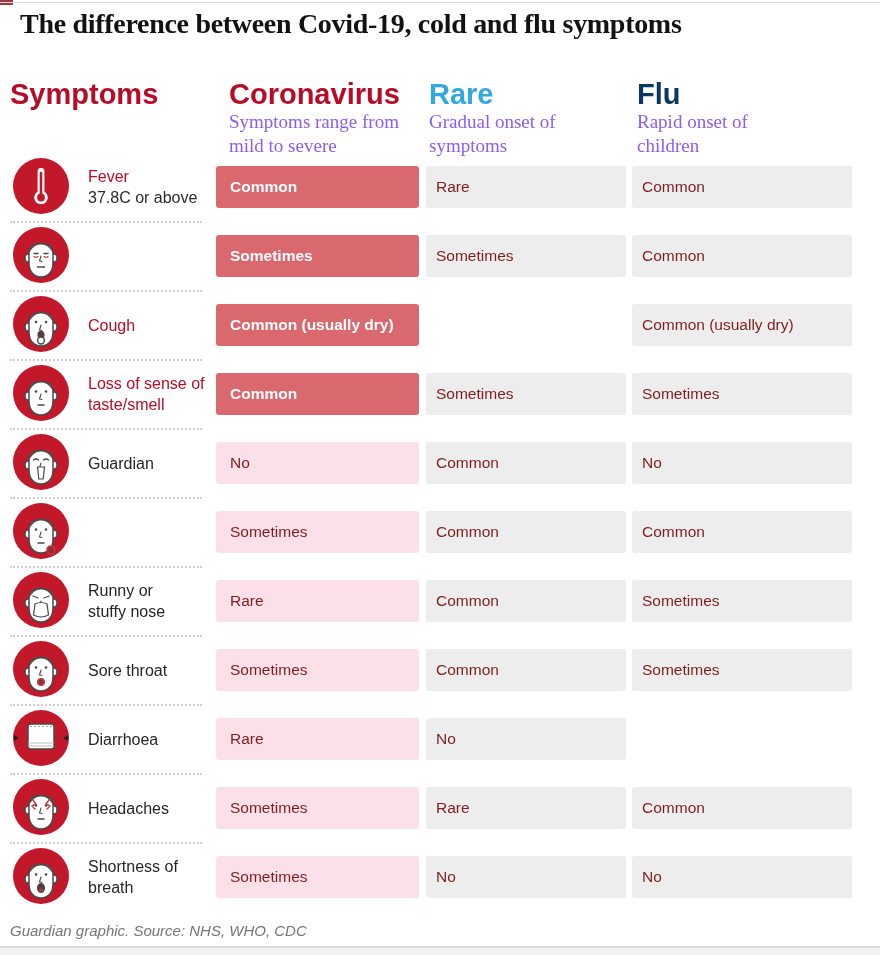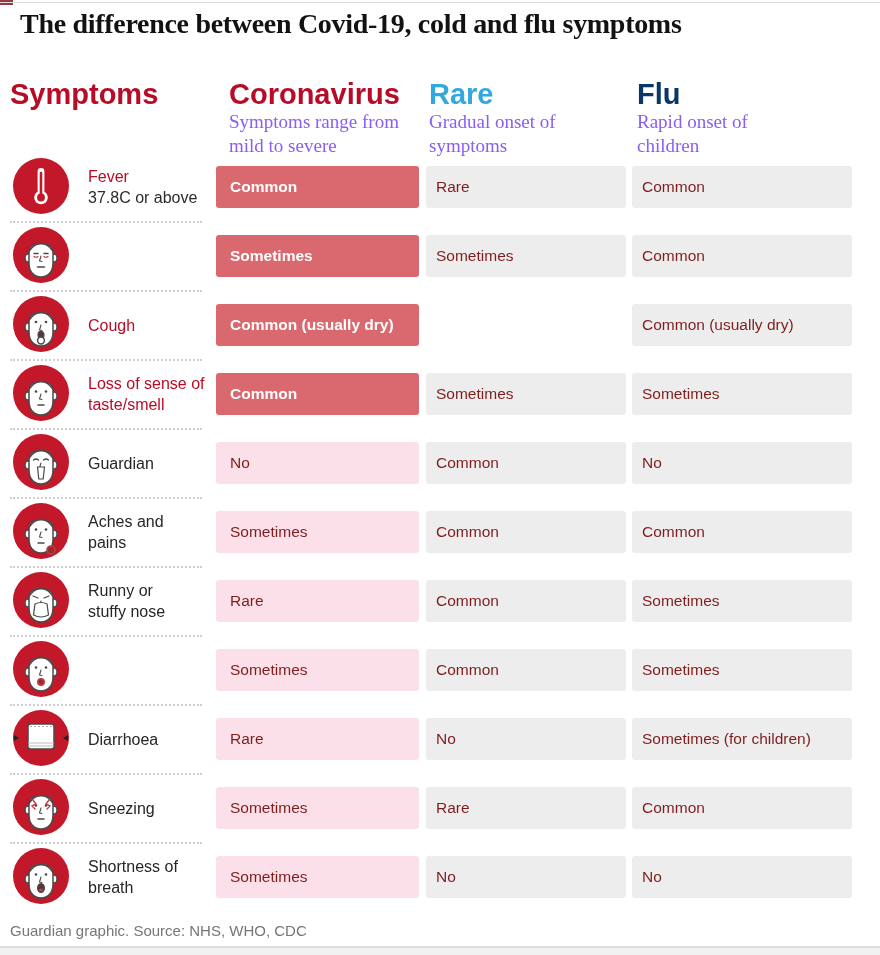--- a/index.html
+++ b/index.html
@@ -30,21 +30,21 @@
   .det{color:#2b2b2b;}
   .cell{position:absolute;top:0;height:42px;display:flex;align-items:center;box-sizing:border-box;
         font-size:15.5px;color:#7f1d1d;border-radius:3px;padding:0 8px 0 10px;}
   .c-covid{left:216px;width:203px;padding-left:14px;}
   .c-cold{left:426px;width:200px;}
   .c-flu{left:632px;width:220px;}
   .cell.gray{background:var(--cell-gray,#ededed);}
   .cell.pink{background:var(--cell-pink,#fbe0ea);}
   .cell.hot{background:var(--cell-hot,#d96a6e);color:#ffffff;font-weight:700;border-radius:3px;}
   .sep{position:absolute;left:10px;width:192px;height:0;border-top:2px dotted #cfcfcf;}
-  .footer{position:absolute;left:10px;top:922px;font-size:15px;color:#767676;}
+  .footer{position:absolute;left:10px;top:922px;font-size:15px;color:#767676;font-style:italic;}
   .bottomline{position:absolute;left:0;top:946px;width:880px;height:2px;background:#dddddd;}
   .bottomfill{position:absolute;left:0;top:948px;width:880px;height:7px;background:#f1f1f1;}
   svg .ln{stroke:#4a4a4a;fill:none;stroke-width:1.5;stroke-linecap:round;stroke-linejoin:round;}
   svg .rln{stroke:#c23b3b;fill:none;stroke-width:1.8;stroke-linecap:round;}
   svg .fwhite{fill:#ffffff;stroke:#4a4a4a;stroke-width:1.5;}
   svg .ic-bg{fill:var(--icon-red,#c31829);}
   .defs{position:absolute;width:0;height:0;overflow:hidden;}
 </style>
 </head>
 <body>
@@ -171,23 +171,20 @@
     <span class="icon">
       <svg width="58" height="66" viewBox="-29 -29 58 66">
         <circle class="ic-bg" cx="0" cy="0" r="28"></circle>
           <use href="#g-face"></use>
         <circle cx="-5" cy="-1.5" r="1.3" fill="#4a4a4a"></circle>
           <circle cx="5" cy="-1.5" r="1.3" fill="#4a4a4a"></circle>
         <path d="M -3,12 h 6" class="ln"></path>
         <circle cx="10" cy="19" r="4" fill="#8f2f35" stroke="#c23b3b" stroke-width="1.6"></circle>
       </svg>
     </span>
-    <div class="slabel">
-      <span class="sym">Aches and pains</span>
-    </div>
     <div class="cell pink c-covid">Sometimes</div>
     <div class="cell gray c-cold">Common</div>
     <div class="cell gray c-flu">Common</div>
   </div>
   <div class="sep" style="top:566px"></div>
 
   <div class="row" style="top:580px">
     <span class="icon">
       <svg width="58" height="66" viewBox="-29 -29 58 66">
         <circle class="ic-bg" cx="0" cy="0" r="28"></circle>
@@ -208,20 +205,23 @@
   <div class="row" style="top:649px">
     <span class="icon">
       <svg width="58" height="66" viewBox="-29 -29 58 66">
         <circle class="ic-bg" cx="0" cy="0" r="28"></circle>
           <use href="#g-face"></use>
         <circle cx="-5" cy="-1.5" r="1.3" fill="#4a4a4a"></circle>
           <circle cx="5" cy="-1.5" r="1.3" fill="#4a4a4a"></circle>
         <circle cx="0" cy="13" r="3.2" fill="#8f2f35" stroke="#c23b3b" stroke-width="1.6"></circle>
       </svg>
     </span>
+    <div class="slabel">
+      <span class="sym">Sore throat</span>
+    </div>
     <div class="cell pink c-covid">Sometimes</div>
     <div class="cell gray c-cold">Common</div>
     <div class="cell gray c-flu">Sometimes</div>
   </div>
   <div class="sep" style="top:704px"></div>
 
   <div class="row" style="top:718px">
     <span class="icon">
       <svg width="58" height="66" viewBox="-29 -29 58 66">
         <circle class="ic-bg" cx="0" cy="0" r="28"></circle>
@@ -230,37 +230,36 @@
         <rect x="-13" y="-14" width="26" height="25" rx="2.5" class="fwhite"></rect>
         <line x1="-11" y1="-11.5" x2="11" y2="-11.5" stroke="#aaa" stroke-width="1.2" stroke-dasharray="2 2"></line>
         <path d="M -13,5 h 26 M -13,8 h 26" stroke="#bbb" stroke-width="1"></path>
       </svg>
     </span>
     <div class="slabel">
       <span class="sym">Diarrhoea</span>
     </div>
     <div class="cell pink c-covid">Rare</div>
     <div class="cell gray c-cold">No</div>
-    <div class="cell gray c-flu">Sometimes (for children)</div>
   </div>
   <div class="sep" style="top:773px"></div>
 
   <div class="row" style="top:787px">
     <span class="icon">
       <svg width="58" height="66" viewBox="-29 -29 58 66">
         <circle class="ic-bg" cx="0" cy="0" r="28"></circle>
           <use href="#g-face"></use>
         <circle cx="-5" cy="-1.5" r="1.3" fill="#4a4a4a"></circle>
           <circle cx="5" cy="-1.5" r="1.3" fill="#4a4a4a"></circle>
         <path d="M -3,12 h 6" class="ln"></path>
         <path d="M -8,-7 l 3,4 l -4,2 l 3,3 M 8,-7 l -3,4 l 4,2 l -3,3" class="rln" style="stroke-width:1.4"></path>
       </svg>
     </span>
     <div class="slabel">
-      <span class="sym">Sneezing</span>
+      <span class="sym">Headaches</span>
     </div>
     <div class="cell pink c-covid">Sometimes</div>
     <div class="cell gray c-cold">Rare</div>
     <div class="cell gray c-flu">Common</div>
   </div>
   <div class="sep" style="top:842px"></div>
 
   <div class="row" style="top:856px">
     <span class="icon">
       <svg width="58" height="66" viewBox="-29 -29 58 66">

